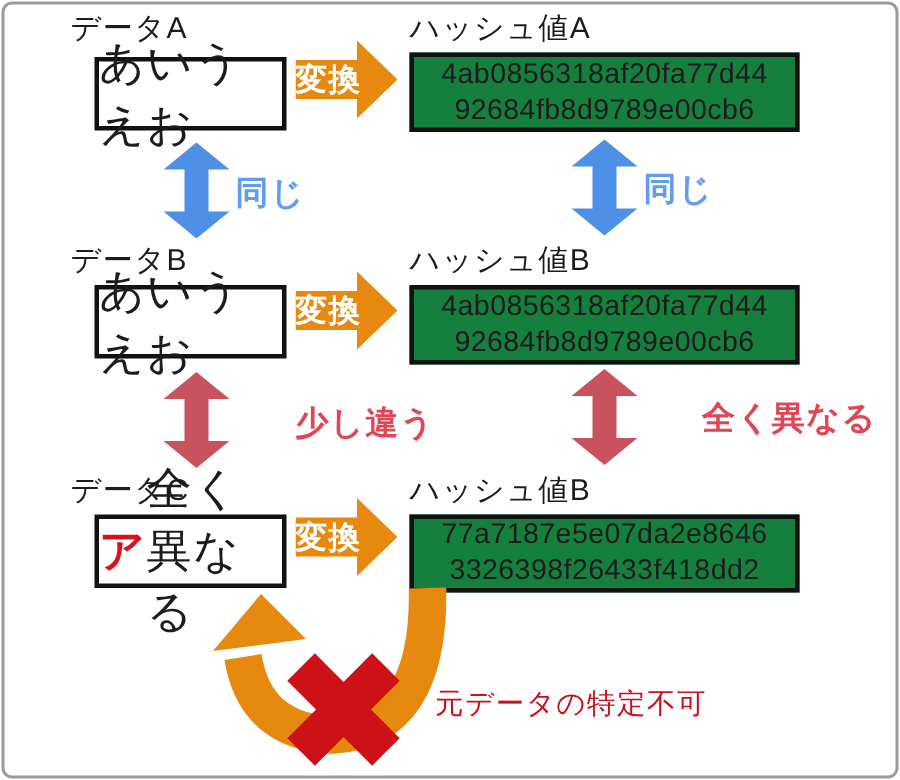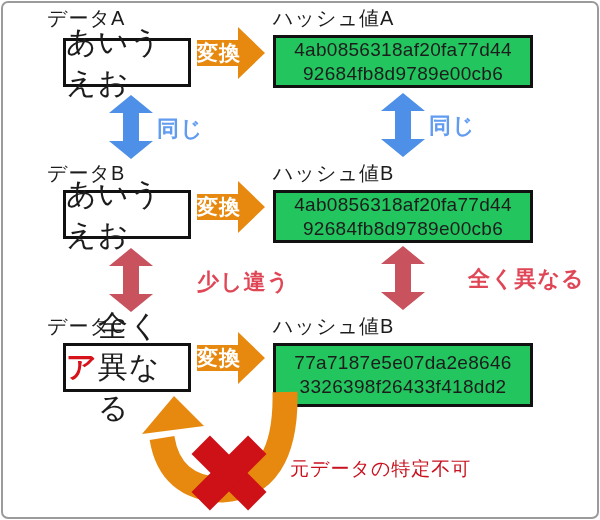--- a/index.html
+++ b/index.html
@@ -16,21 +16,21 @@
   .row-title{
     font-size:20px;color:#1c1c1c;text-align:left;letter-spacing:1px;
   }
   .databox{
     box-sizing:border-box;border:3px solid #111;background:#fff;
     display:flex;align-items:center;justify-content:center;
     font-size:30px;color:#1c1c1c;letter-spacing:1px;
   }
   .databox .hl{color:var(--highlight-red);font-weight:bold;}
   .hashbox{
-    box-sizing:border-box;border:3px solid #111;background:#22c55e;
+    box-sizing:border-box;border:3px solid #111;background:#15803d;
     display:flex;flex-direction:column;align-items:center;justify-content:center;
     font-size:19px;line-height:24px;color:#1c1c1c;letter-spacing:0.3px;
   }
   .convert{width:68px;height:52px;}
   .convert svg{position:absolute;left:0;top:0;}
   .convert-label{
     position:absolute;left:0;top:0;width:44px;height:52px;
     display:flex;align-items:center;justify-content:center;
     color:#fff;font-size:21px;font-weight:bold;letter-spacing:1px;
   }
@@ -110,21 +110,21 @@
       <span class="hl">ア</span>
       <span>全く異なる</span>
     </div>
   <div class="abs convert" style="left:197px;top:332px;">
     <svg width="68" height="52" viewBox="0 0 68 52">
       <polygon class="fill-orange" points="0,13 41,13 41,0 68,26 41,52 41,39 0,39"></polygon>
     </svg>
     <div class="convert-label">変換</div>
   </div>
   <div class="abs row-title" style="left:273px;top:313px;width:260px;">ハッシュ値B</div>
-  <div class="abs hashbox" style="left:273px;top:343px;width:260px;height:64px;text-align:center;">
+  <div class="abs hashbox" style="left:273px;top:343px;width:260px;height:52px;text-align:center;">
     <div>77a7187e5e07da2e8646</div>
     <div>3326398f26433f418dd2</div>
   </div>
 
   <svg class="abs" style="left:130px;top:390px;" width="180" height="125" viewBox="0 0 180 125">
     <path d="M 155 2 Q 157 96 92 100 Q 40 98 32 48" fill="none" stroke="var(--orange)" stroke-width="25"></path>
     <polygon class="fill-orange" points="44,6 12,44 74,36"></polygon>
     <g transform="translate(99,83)">
       <rect class="fill-xred" x="-40" y="-13" width="80" height="26" transform="rotate(45)"></rect>
       <rect class="fill-xred" x="-40" y="-13" width="80" height="26" transform="rotate(-45)"></rect>

